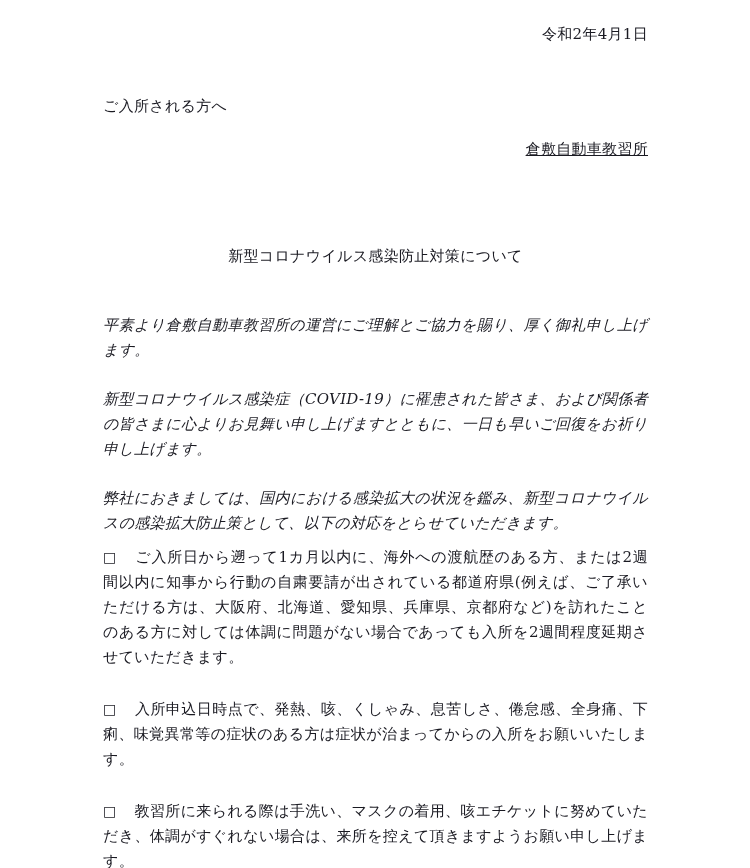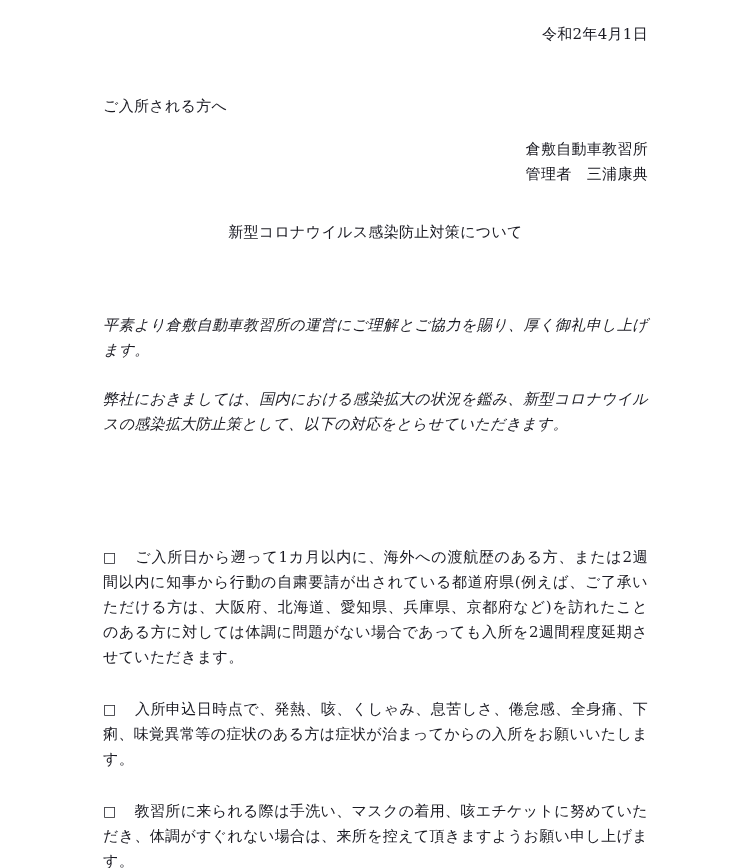--- a/index.html
+++ b/index.html
@@ -56,25 +56,26 @@
   }
 
   
   .sender {
     top: 137px;
     text-align: right;
   }
   .sender .sender-row {
     display: block;
     line-height: 25px;
+    text-decoration: underline;
   }
 
   
   .title {
-    top: 220px;
+    top: 244px;
     text-align: center;
     font-size: 15px;
     line-height: 25px;
     letter-spacing: 0.02em;
   }
 
   
   .body-block {
     top: 313px;
     font-style: italic;
@@ -116,30 +117,32 @@
   <div class="col doc-text date-line">
     <span>令和2年4月1日</span>
   </div>
 
   <div class="col doc-text addressee">
     <span>ご入所される方へ</span>
   </div>
 
   <div class="col doc-text sender">
     <span class="sender-row">倉敷自動車教習所</span>
-    <span class="sender-row">管理者　三浦康典</span>
   </div>
 
   <div class="col title">
     <span>新型コロナウイルス感染防止対策について</span>
   </div>
 
   <div class="col doc-text body-block">
     <p class="para">
       <span>平素より倉敷自動車教習所の運営にご理解とご協力を賜り、厚く御礼申し上げます。</span>
+    </p>
+    <p class="para">
+      <span>新型コロナウイルス感染症（COVID-19）に罹患された皆さま、および関係者の皆さまに心よりお見舞い申し上げますとともに、一日も早いご回復をお祈り申し上げます。</span>
     </p>
     <p class="para">
       <span>弊社におきましては、国内における感染拡大の状況を鑑み、新型コロナウイルスの感染拡大防止策として、以下の対応をとらせていただきます。</span>
     </p>
   </div>
 
   <div class="col doc-text items-block">
     <p class="check-item">
       <span class="check-box-glyph">□</span><span class="gap"></span><span>ご入所日から遡って1カ月以内に、海外への渡航歴のある方、または2週間以内に知事から行動の自粛要請が出されている都道府県(例えば、ご了承いただける方は、大阪府、北海道、愛知県、兵庫県、京都府など)を訪れたことのある方に対しては体調に問題がない場合であっても入所を2週間程度延期させていただきます。</span>
     </p>

